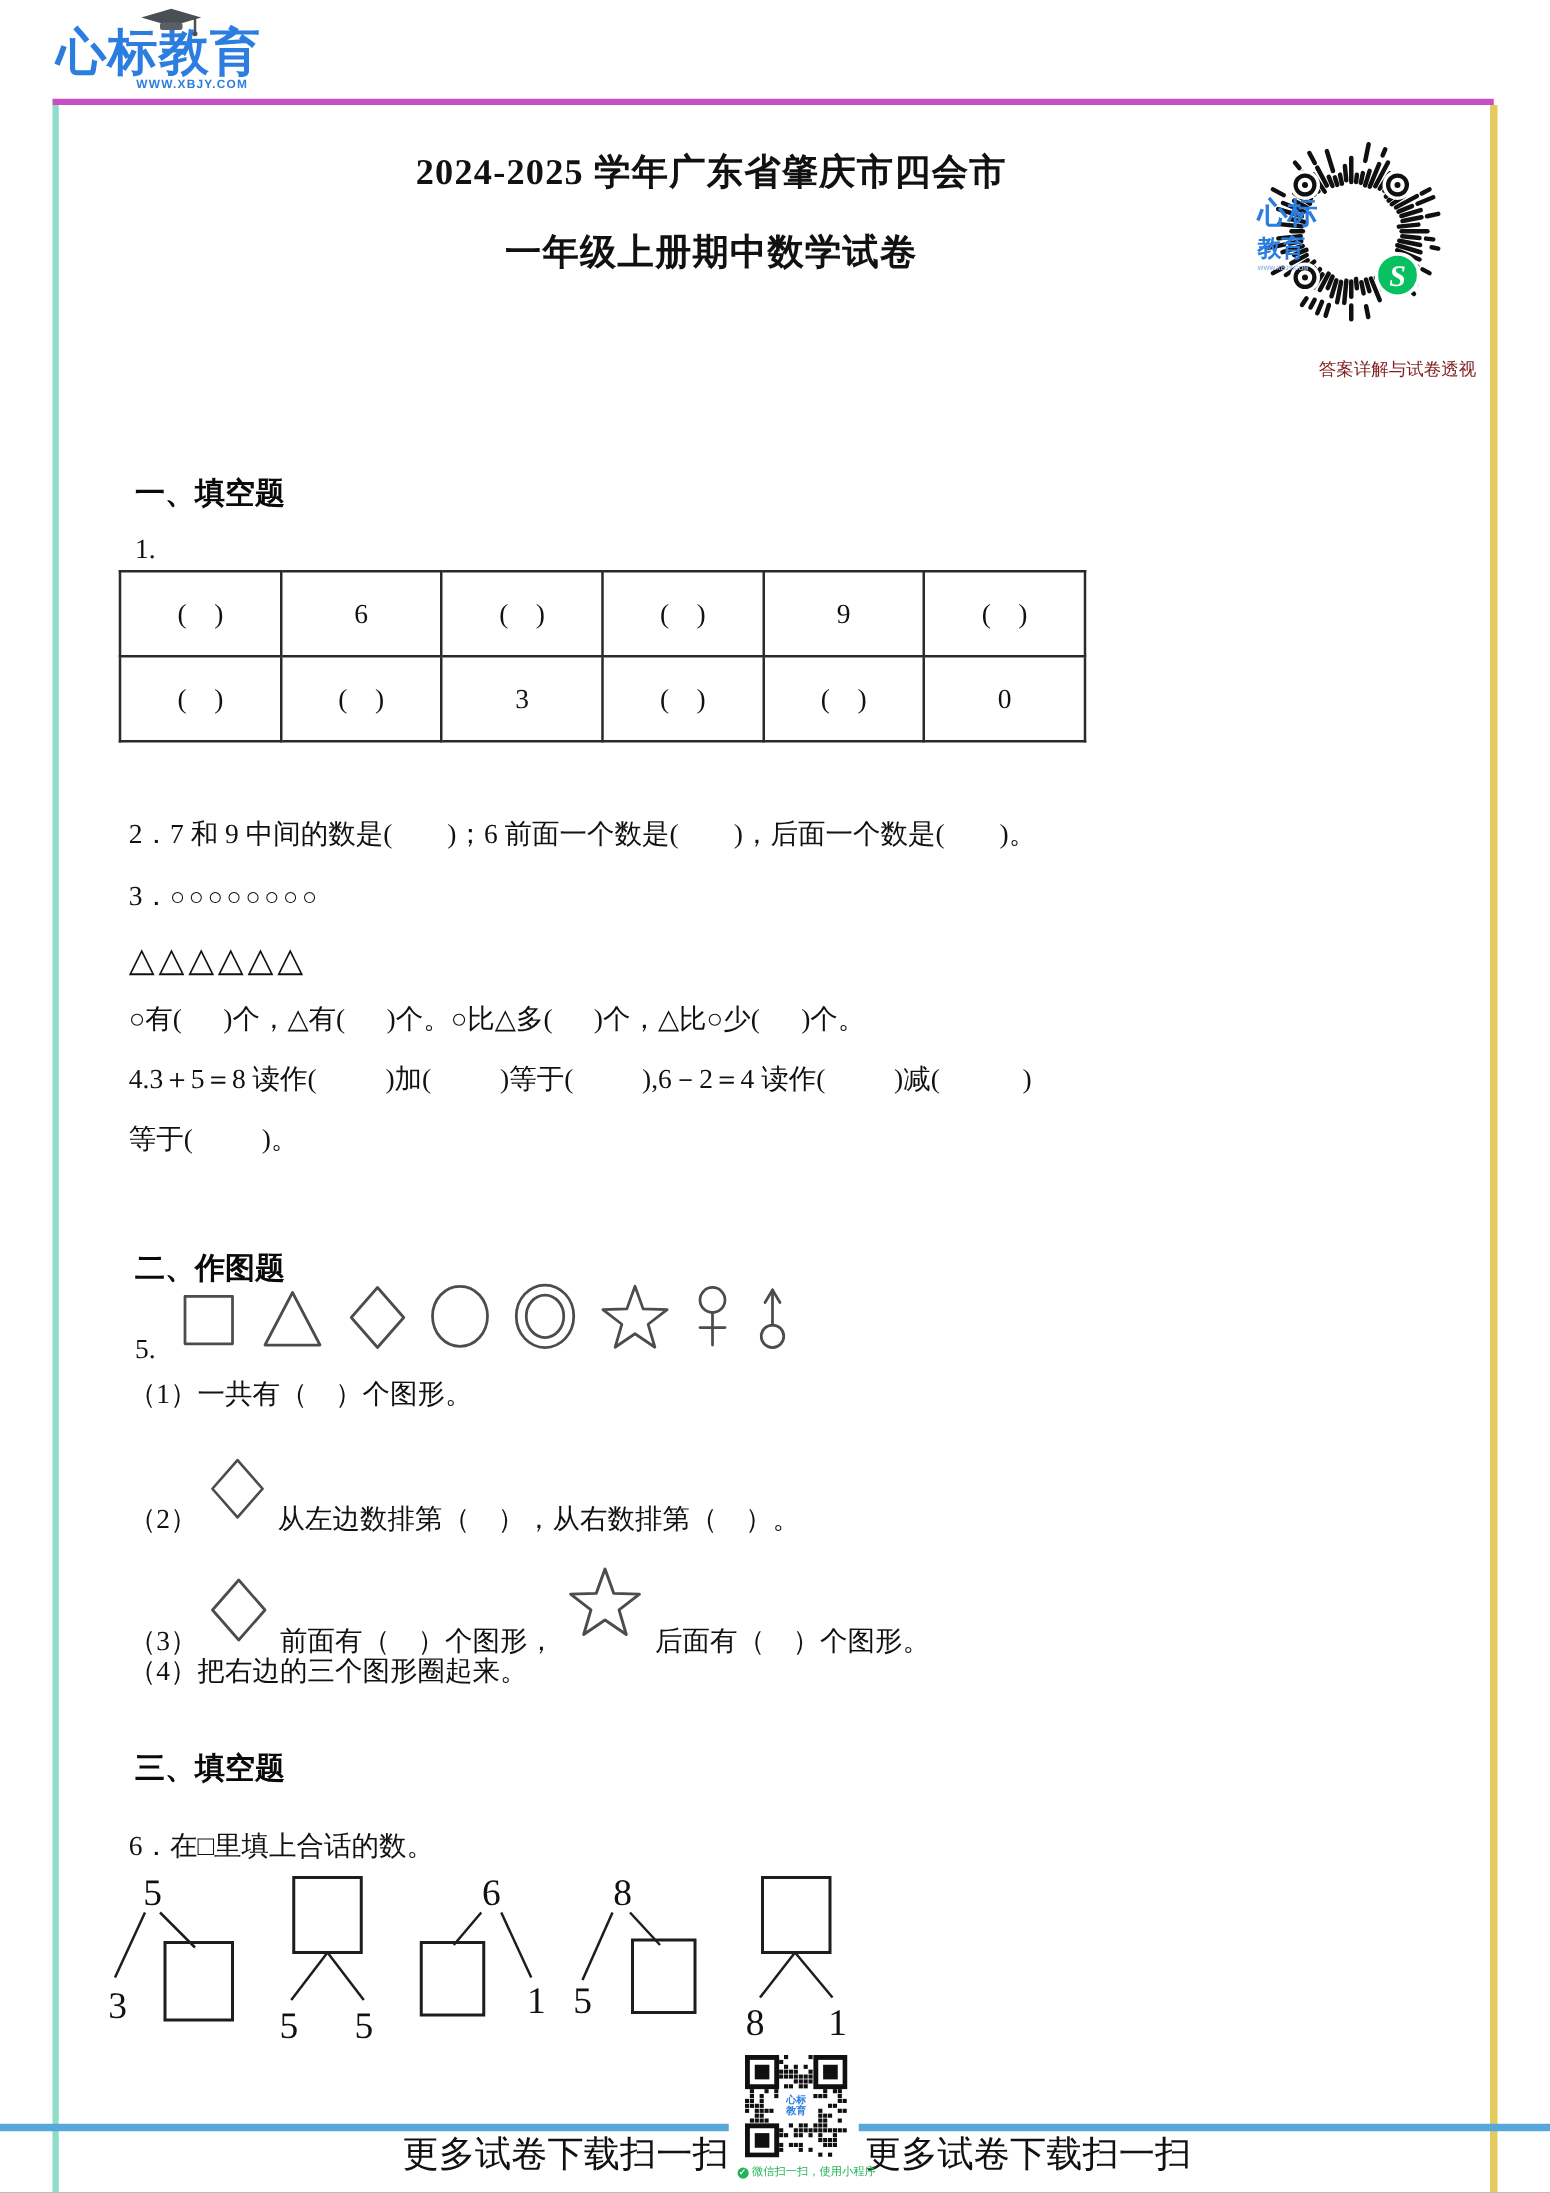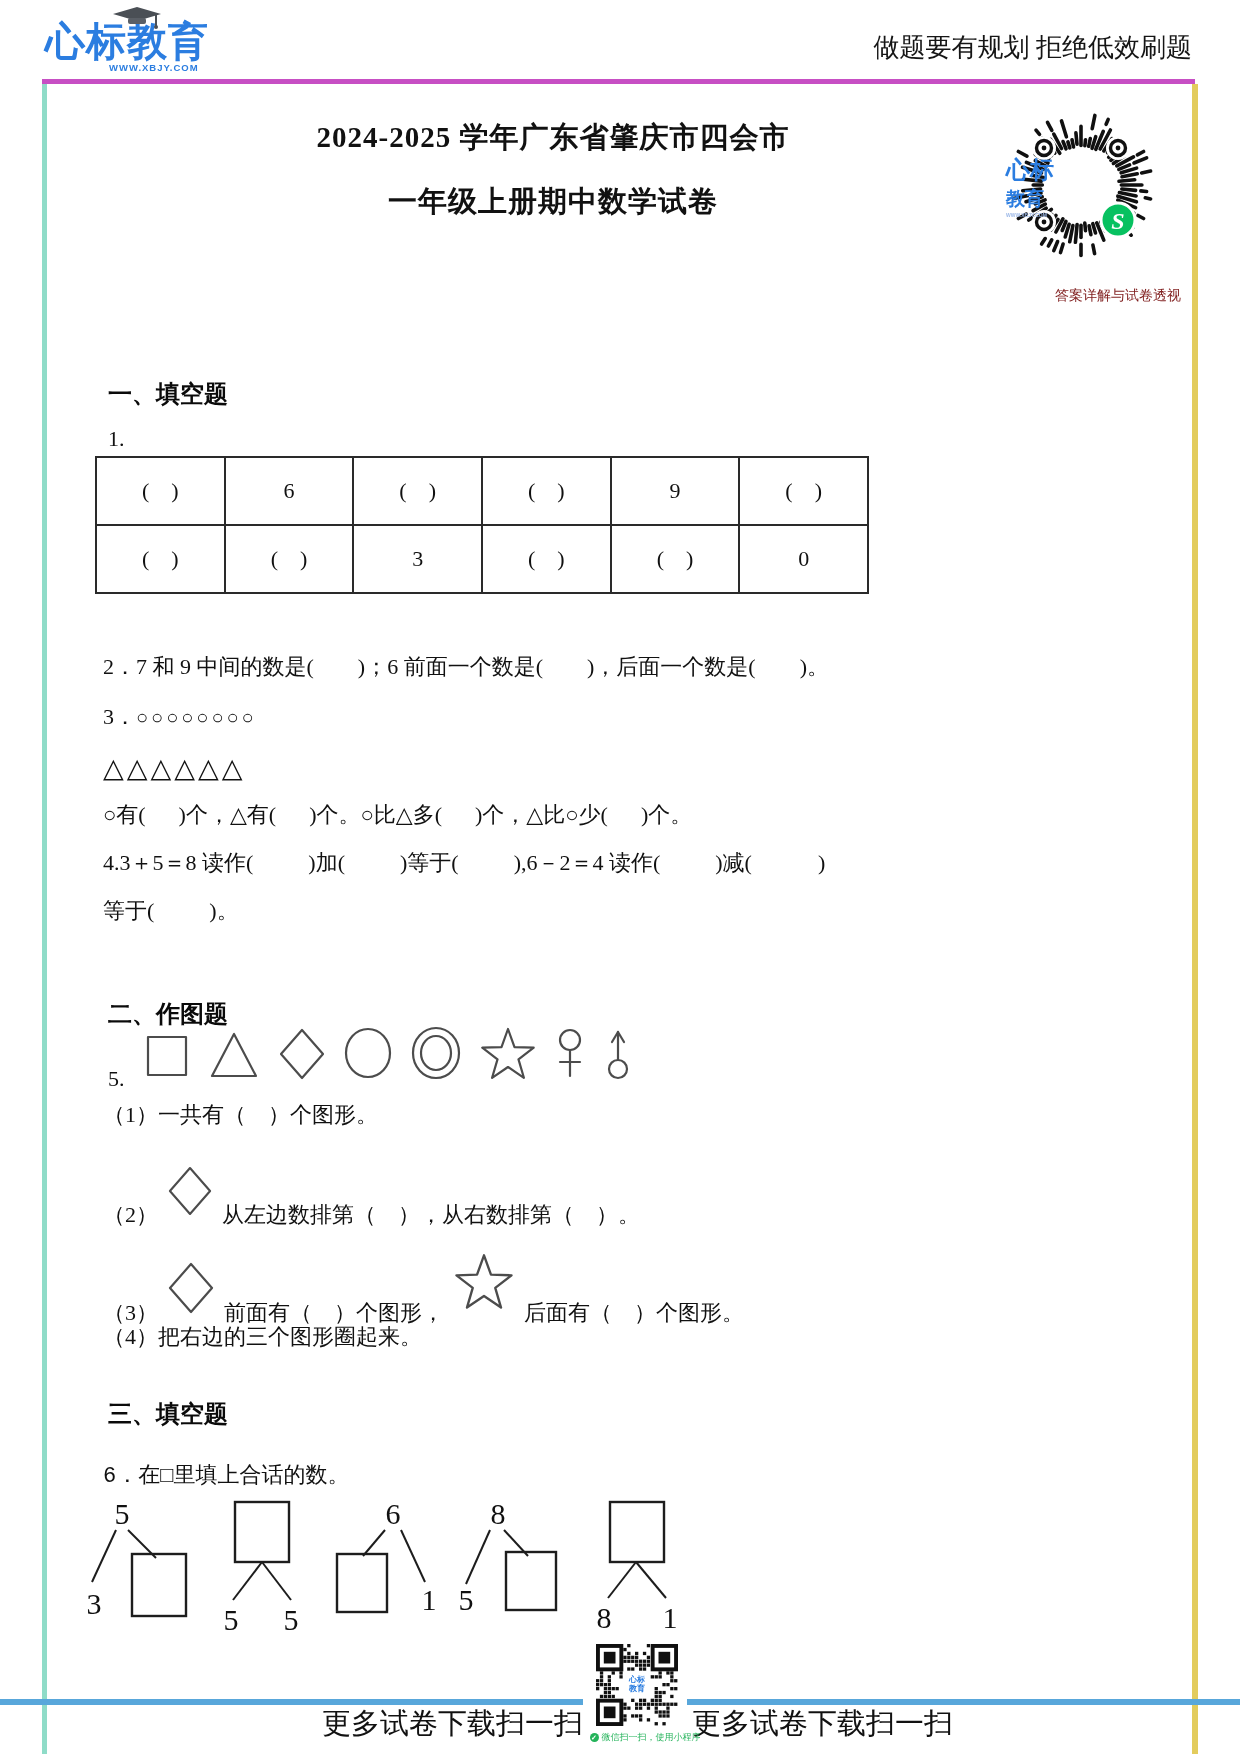--- a/index.html
+++ b/index.html
@@ -6,21 +6,21 @@
   #page{position:relative;width:1240px;height:1754px;background:#fff;overflow:hidden;
         font-family:"Liberation Serif","DejaVu Serif",serif;color:#111;}
   .abs{position:absolute;}
   
   .logo-text{font:700 40px "Liberation Sans","DejaVu Sans",sans-serif;color:#2b7de0;letter-spacing:1px;}
   .logo-url{font:700 9.5px "Liberation Sans","DejaVu Sans",sans-serif;color:#2b7de0;letter-spacing:1px;}
   .slogan{font:400 26px "Liberation Serif","DejaVu Serif",serif;color:#151515;}
   
   .rule{position:absolute;}
   
-  .title{left:88px;width:930px;text-align:center;font-weight:700;font-size:29px;letter-spacing:1px;}
+  .title{left:104px;width:930px;text-align:center;font-weight:700;font-size:29px;letter-spacing:1px;}
   
   .form-line{font-size:21px;white-space:nowrap;}
   .blank-line{display:inline-block;width:92px;border-bottom:1.6px solid #222;height:20px;margin:0 4px 0 2px;}
   
   .sec-heading{font:700 24px "Liberation Sans","DejaVu Sans",sans-serif;color:#0a0a0a;}
   .q{font-size:22px;line-height:1.35;white-space:pre-wrap;}
   
   table.q1{border-collapse:collapse;table-layout:fixed;width:774px;}
   table.q1 td{border:2px solid #2a2a2a;height:66px;text-align:center;font-size:22px;padding:0;}
   
@@ -56,21 +56,20 @@
   <div class="abs" style="left:45px;top:14px;">
     <div class="logo-text">心标教育</div>
     <svg class="abs" style="left:66px;top:-8px;" width="52" height="24" viewBox="0 0 52 24">
       <polygon points="26,1 50,8 26,15 2,8" fill="#4a4f55"></polygon>
       <rect x="17" y="12" width="18" height="6" rx="2" fill="#5a5f66"></rect>
       <line x1="45" y1="9" x2="45" y2="20" stroke="#4a4f55" stroke-width="2"></line>
       <circle cx="45" cy="21" r="2" fill="#4a4f55"></circle>
     </svg>
     <div class="logo-url abs" style="left:64px;top:48px;">WWW.XBJY.COM</div>
   </div>
-  <div class="abs slogan" style="right:48px;top:30px;">做题要有规划 拒绝低效刷题</div>
 
   <div class="rule" style="left:42px;top:79px;width:1153px;height:5px;background:#c74fc4;"></div>
   <div class="rule" style="left:42px;top:84px;width:5px;height:1670px;background:#8fdcc8;"></div>
   <div class="rule" style="left:1192px;top:84px;width:6px;height:1670px;background:#e3cc5d;"></div>
 
   <div class="abs title" style="top:118px;">2024-2025 学年广东省肇庆市四会市</div>
   <div class="abs title" style="top:182px;font-family:Liberation Mono, monospace;">一年级上册期中数学试卷</div>
 
   <div class="abs qr-circ" style="left:1006px;top:110px;">
     <svg class="spokes" width="150" height="150" viewBox="0 0 150 150">
@@ -268,21 +267,21 @@
 
   <div class="abs q" style="left:103px;top:1252px;"><span>（3）</span><svg class="inline-shape" width="46" height="52" viewBox="0 0 46 52">
       <polygon class="sketch" points="23,2 44,26 23,50 2,26"></polygon>
       </svg><span>前面有（　）个图形，</span><svg class="inline-shape" style="vertical-align:10px;" width="60" height="58" viewBox="0 0 56 54">
       <polygon class="sketch" points="28,3 34.5,21.1 53.7,21.7 38.5,33.4 43.9,51.8 28,41 12.1,51.8 17.5,33.4 2.3,21.7 21.5,21.1"></polygon>
       </svg><span>后面有（　）个图形。</span></div>
 
   <div class="abs q" style="left:103px;top:1322px;">（4）把右边的三个图形圈起来。</div>
 
   <div class="abs sec-heading" style="left:108px;top:1374px;margin-top:24px;">三、填空题</div>
-  <div class="abs q" style="left:103px;top:1462px;font-family:Liberation Mono, monospace;">6．在□里填上合话的数。</div>
+  <div class="abs q" style="left:103px;top:1462px;">6．在□里填上合话的数。</div>
 
   <div class="abs bonds" style="left:82px;top:1498px;">
     <svg class="bond" width="112" height="138" viewBox="0 0 112 138">
       <text x="40" y="26" text-anchor="middle">5</text>
       <line x1="34" y1="32" x2="10" y2="84"></line>
       <line x1="46" y1="32" x2="74" y2="60"></line>
       <text x="12" y="116" text-anchor="middle">3</text>
       <rect x="50" y="56" width="54" height="62"></rect>
     </svg>
     <svg class="bond" width="112" height="138" viewBox="0 0 112 138">

